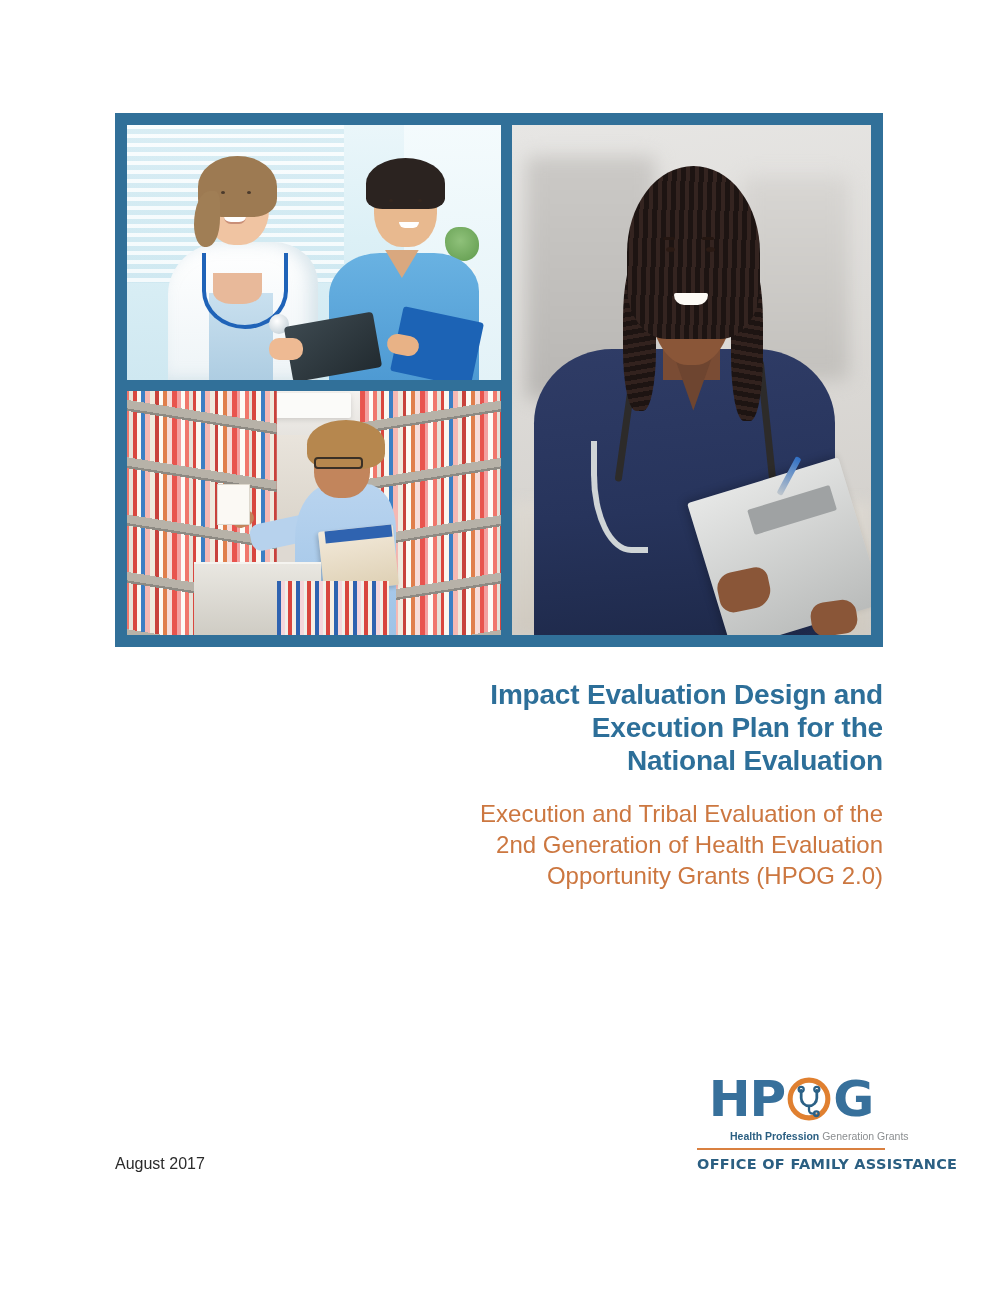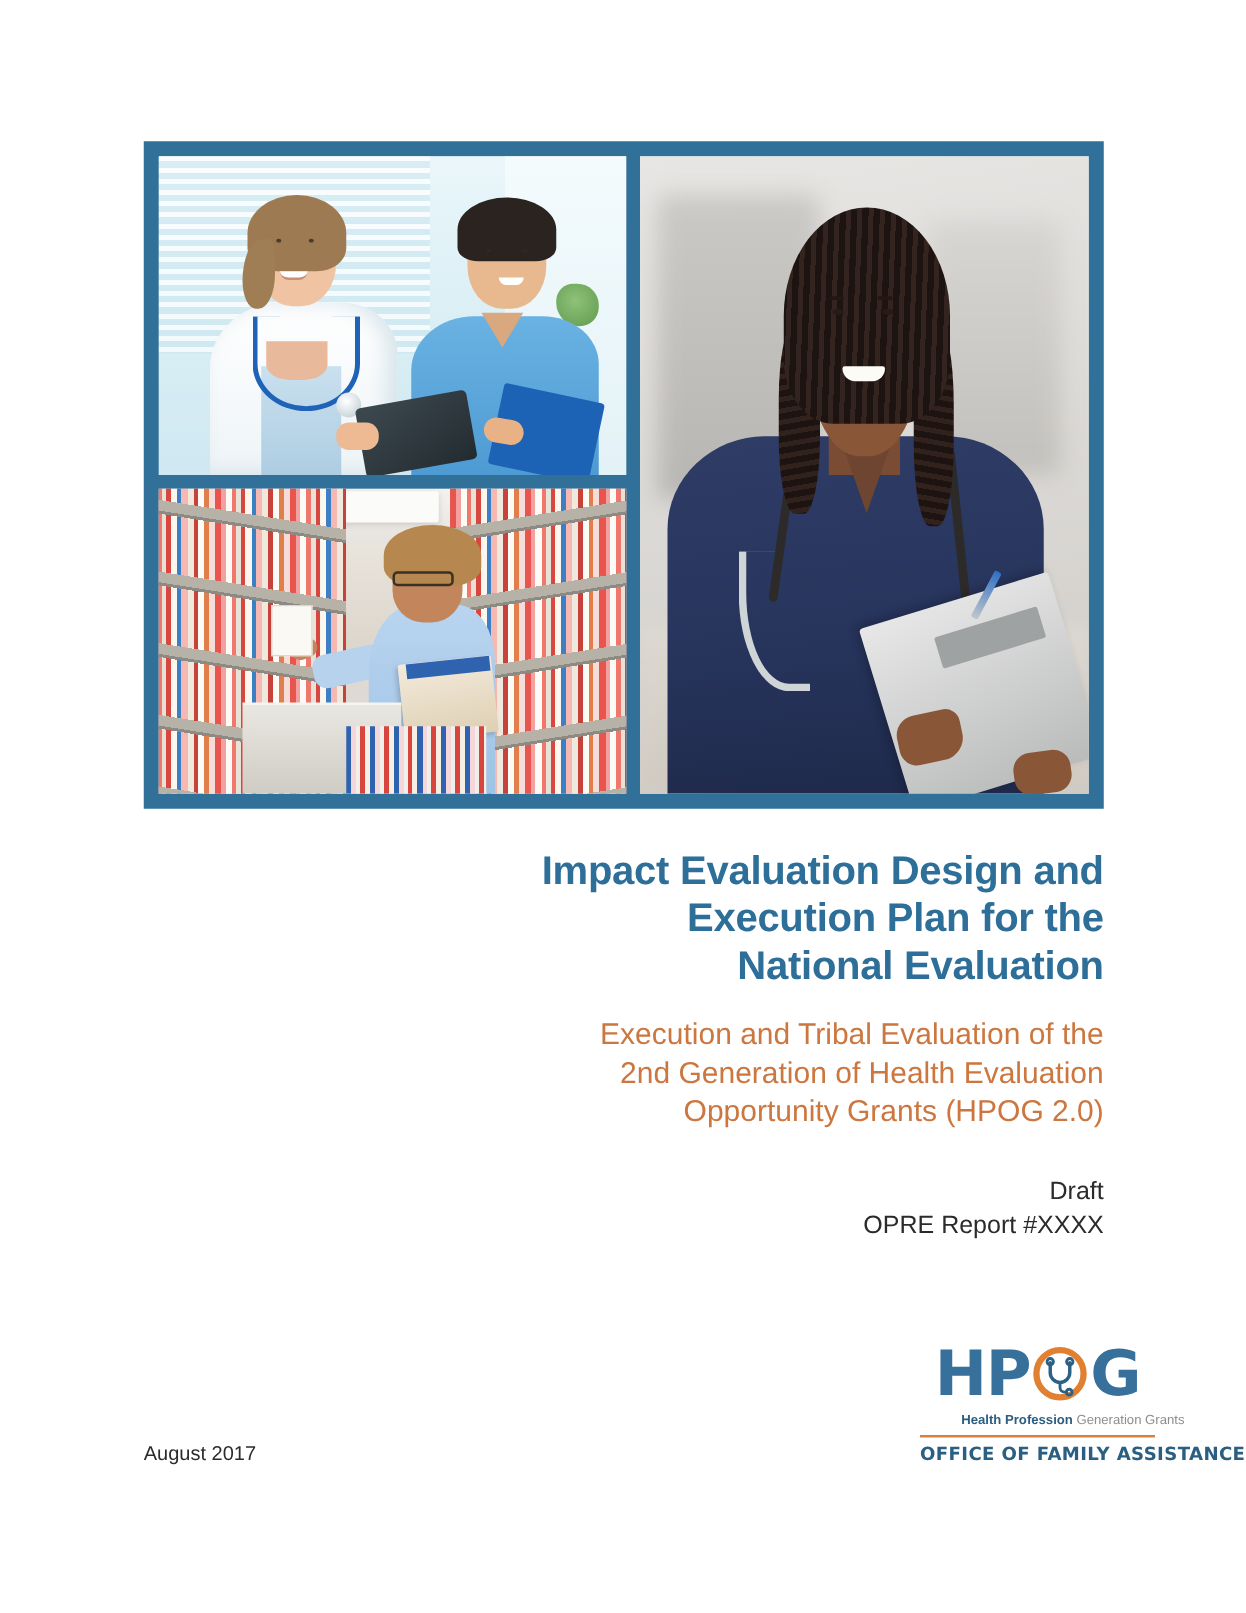--- a/index.html
+++ b/index.html
@@ -395,21 +395,21 @@
   .title-block {
     position: absolute;
     left: 115px;
     top: 678px;
     width: 768px;
     text-align: right;
   }
 
   .main-title {
     color: #2d6f99;
-    font-size: 32px;
+    font-size: 28px;
     font-weight: bold;
     line-height: 1.18;
     letter-spacing: -0.2px;
   }
 
   .subtitle {
     margin-top: 22px;
     color: #cc7740;
     font-size: 24px;
     font-weight: normal;
@@ -419,21 +419,21 @@
   .report-meta {
     margin-top: 34px;
     color: #2b2b2b;
     font-size: 20px;
     line-height: 1.33;
   }
 
   
   .logo-wrap {
     position: absolute;
-    left: 736px;
+    left: 697px;
     top: 1073px;
     width: 188px;
   }
 
   .logo-row {
     display: flex;
     align-items: center;
     justify-content: center;
     height: 52px;
   }
@@ -609,24 +609,20 @@
       <div>Execution Plan for the</div>
       <div>National Evaluation</div>
     </h1>
 
     <h2 class="subtitle">
       <div>Execution and Tribal Evaluation of the</div>
       <div>2nd Generation of Health Evaluation</div>
       <div>Opportunity Grants (HPOG 2.0)</div>
     </h2>
 
-    <div class="report-meta">
-      <div>Draft</div>
-      <div>OPRE Report #XXXX</div>
-    </div>
 
   </div>
 
   <div class="logo-wrap">
 
     <div class="logo-row">
       <span class="logo-letters">HP</span>
       <span class="logo-o">
         <svg viewBox="0 0 100 100" width="46" height="46" aria-hidden="true">
           <circle cx="50" cy="50" r="41" fill="none" stroke="#e08030" stroke-width="11"></circle>

